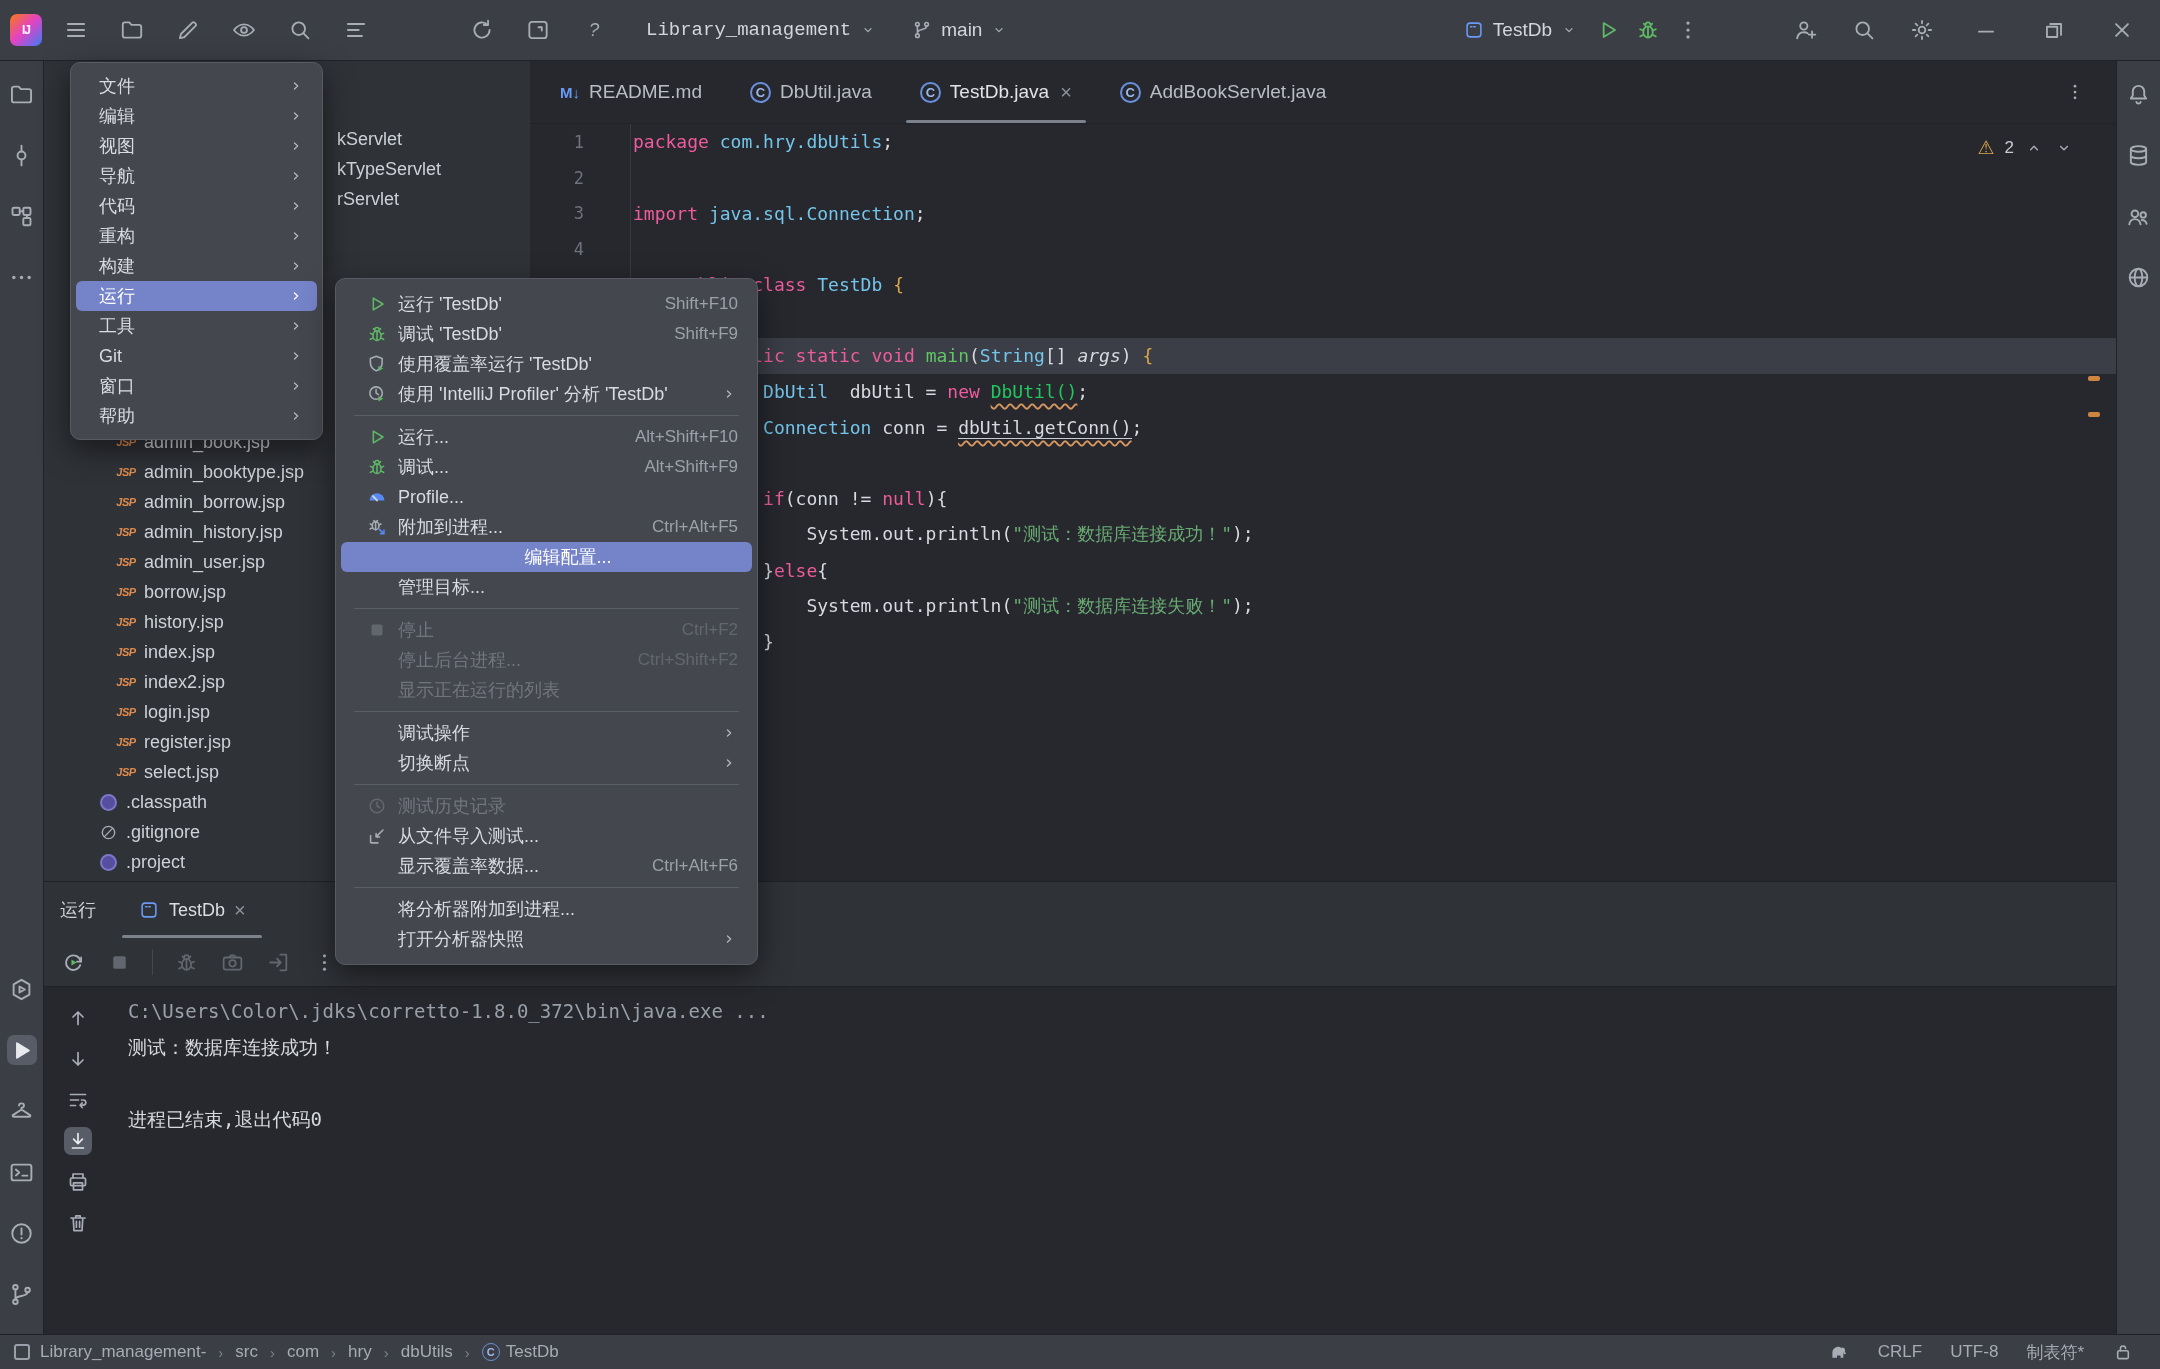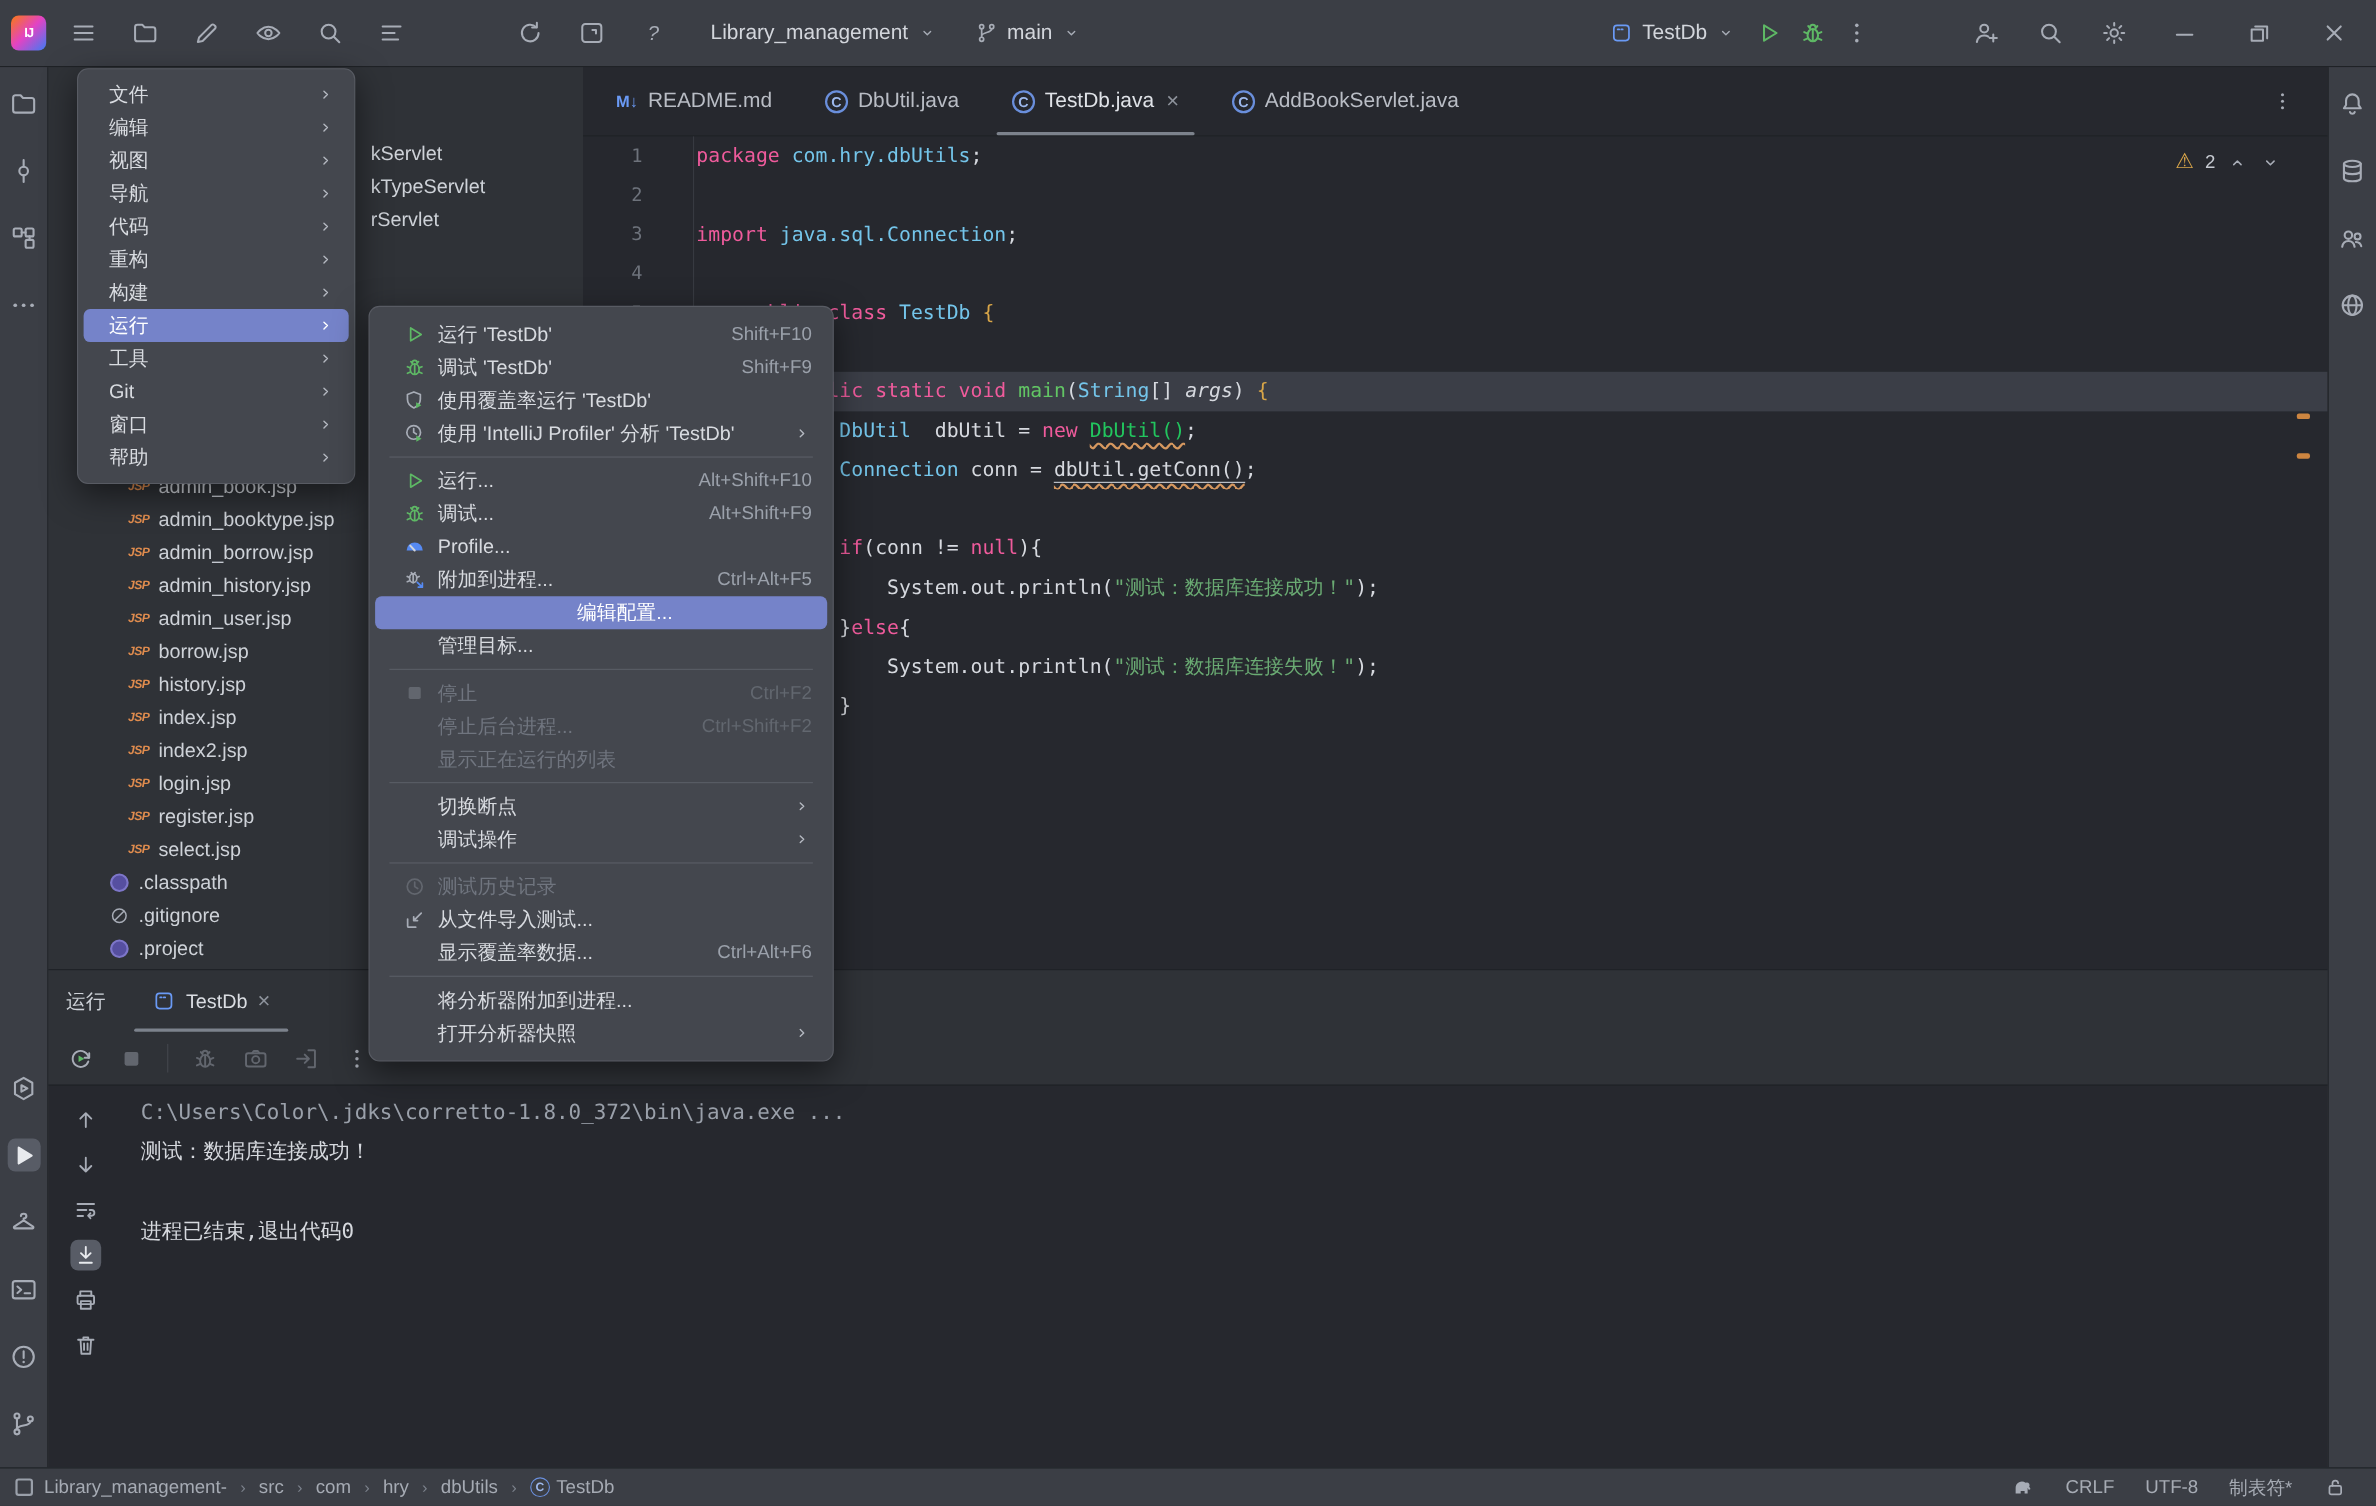--- a/index.html
+++ b/index.html
@@ -190,21 +190,21 @@
           </i>
         </span>
         <span class="tbtn">
           <i class="ic">
             <svg viewBox="0 0 24 24" fill="none" stroke="currentColor" stroke-width="1.7" stroke-linecap="round" stroke-linejoin="round">
               <text x="12" y="17.5" font-size="17" fill="currentColor" stroke="none" text-anchor="middle">?</text>
             </svg>
           </i>
         </span>
       </div>
-    <div class="tb-sel" style="margin-left:22px;">
+    <div class="tb-sel" style="margin-left:22px;font-family:Liberation Mono, monospace;">
       <span>Library_management</span>
       <i class="ic" style="width:18px;height:18px;">
           <svg viewBox="0 0 24 24" fill="none" stroke="currentColor" stroke-width="1.7" stroke-linecap="round" stroke-linejoin="round">
             <path d="M8 10.2l4 4 4-4"></path>
           </svg>
         </i>
     </div>
     <div class="tb-sel" style="margin-left:14px;">
       <i class="ic">
           <svg viewBox="0 0 24 24" fill="none" stroke="currentColor" stroke-width="1.7" stroke-linecap="round" stroke-linejoin="round">
@@ -1029,30 +1029,30 @@
         <span class="mlabel">停止后台进程...</span>
         <span class="mshort">Ctrl+Shift+F2</span>
       </div>
       <div class="mrow2 dis">
         <span class="micblank"></span>
         <span class="mlabel">显示正在运行的列表</span>
       </div>
       <div class="msep"></div>
       <div class="mrow2">
         <span class="micblank"></span>
+        <span class="mlabel">调试操作</span>
+        <i class="ic mchev">
+          <svg viewBox="0 0 24 24" fill="none" stroke="currentColor" stroke-width="1.7" stroke-linecap="round" stroke-linejoin="round">
+            <path d="M10 8l4.2 4-4.2 4"></path>
+          </svg>
+        </i>
+      </div>
+      <div class="mrow2">
+        <span class="micblank"></span>
         <span class="mlabel">切换断点</span>
-        <i class="ic mchev">
-          <svg viewBox="0 0 24 24" fill="none" stroke="currentColor" stroke-width="1.7" stroke-linecap="round" stroke-linejoin="round">
-            <path d="M10 8l4.2 4-4.2 4"></path>
-          </svg>
-        </i>
-      </div>
-      <div class="mrow2">
-        <span class="micblank"></span>
-        <span class="mlabel">调试操作</span>
         <i class="ic mchev">
           <svg viewBox="0 0 24 24" fill="none" stroke="currentColor" stroke-width="1.7" stroke-linecap="round" stroke-linejoin="round">
             <path d="M10 8l4.2 4-4.2 4"></path>
           </svg>
         </i>
       </div>
       <div class="msep"></div>
       <div class="mrow2 dis">
         <span class="mic">
           <i class="ic" style="color: rgb(98, 102, 110);">

